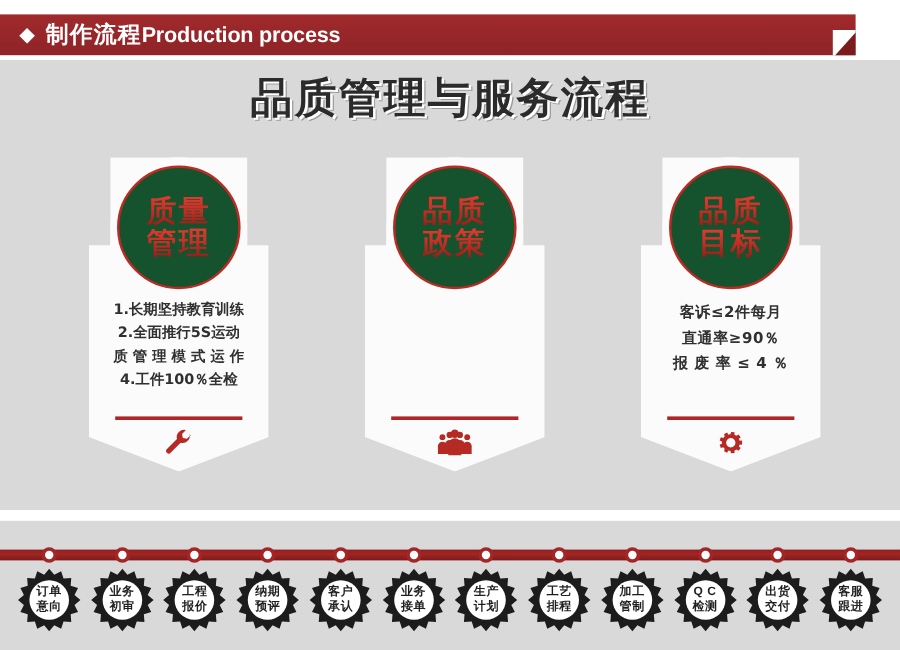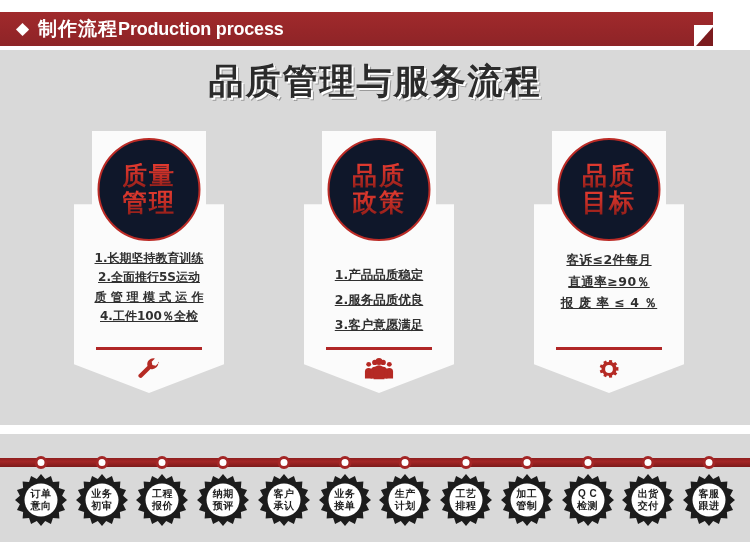--- a/index.html
+++ b/index.html
@@ -72,41 +72,40 @@
     filter:drop-shadow(1px 1px 1px rgba(0,0,0,0.10));
   }
   .panel-top-round{
     position:absolute;left:18px;top:0;width:114px;height:86px;
     background:#fbfbfb;border-radius:57px 57px 0 0;
   }
   .circle{
     position:absolute;left:50%;transform:translateX(-50%);top:7px;
     width:103px;height:103px;border-radius:50%;
     border:2px solid #bb2b26;
-    background:#0f172a;
+    background:#14532d;
     display:flex;flex-direction:column;align-items:center;justify-content:center;
     box-sizing:border-box;
   }
   .circle span{
     display:block;font-size:25px;font-weight:bold;line-height:1.06;
     letter-spacing:2px;text-align:center;
     background:linear-gradient(to bottom,#e23b30 0%,#c52f27 45%,#8e1d18 100%);
     -webkit-background-clip:text;background-clip:text;
     -webkit-text-fill-color:transparent;color:#bb2b26;
     font-family:"DejaVu Sans","Liberation Sans",sans-serif;
   }
   .panel-list{
     position:absolute;left:0;top:118px;width:150px;
     padding:0 7px;box-sizing:border-box;text-align:center;
   }
   .panel-list li{
     list-style:none;font-size:12.5px;font-weight:bold;color:#303030;
     line-height:1.62;white-space:nowrap;
     font-family:"DejaVu Sans","Liberation Sans",sans-serif;
-    text-decoration:underline;
   }
   .panel-list.wide li{font-size:12px;}
   .panel-list ul{margin:0;padding:0;}
   .divider{
     position:absolute;left:22px;top:216px;width:106px;height:2.5px;
     background:#b02626;
   }
   .panel-icon{
     position:absolute;left:0;top:226px;width:150px;text-align:center;
     color:#b52a24;line-height:0;
@@ -178,27 +177,20 @@
       </svg>
     </div>
   </div>
 
   <div class="panel" style="left:304px;">
     <div class="panel-top-round"></div>
     <div class="panel-shape"></div>
     <div class="circle">
       <span>品质</span>
       <span>政策</span>
-    </div>
-    <div class="panel-list" style="top:131px;">
-      <ul>
-        <li style="line-height:2.0">1.产品品质稳定</li>
-        <li style="line-height:2.0">2.服务品质优良</li>
-        <li style="line-height:2.0">3.客户意愿满足</li>
-      </ul>
     </div>
     <div class="divider"></div>
     <div class="panel-icon">
       <svg width="30" height="24" viewBox="0 0 32 24" fill="#b52a24">
         <circle cx="5" cy="7" r="2.6"></circle>
           <path d="M1 22v-7a4 4 0 0 1 8 0v7z"></path>
         <circle cx="27" cy="7" r="2.6"></circle>
           <path d="M23 22v-7a4 4 0 0 1 8 0v7z"></path>
         <circle cx="11.5" cy="5" r="2.8"></circle>
           <path d="M7 22v-8a4.5 4.5 0 0 1 9 0v8z"></path>

